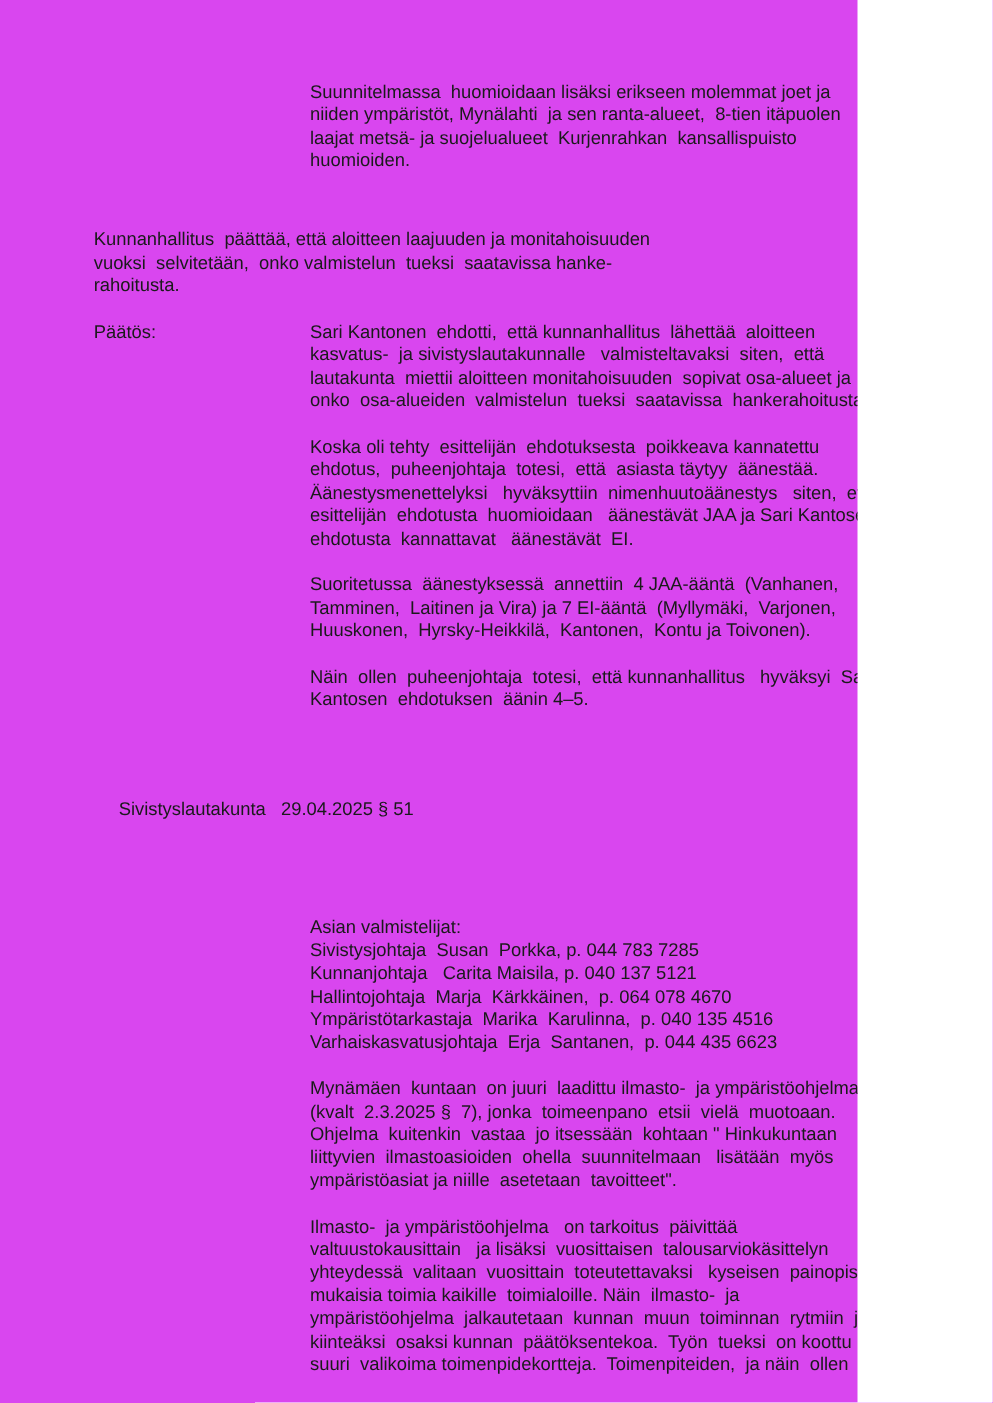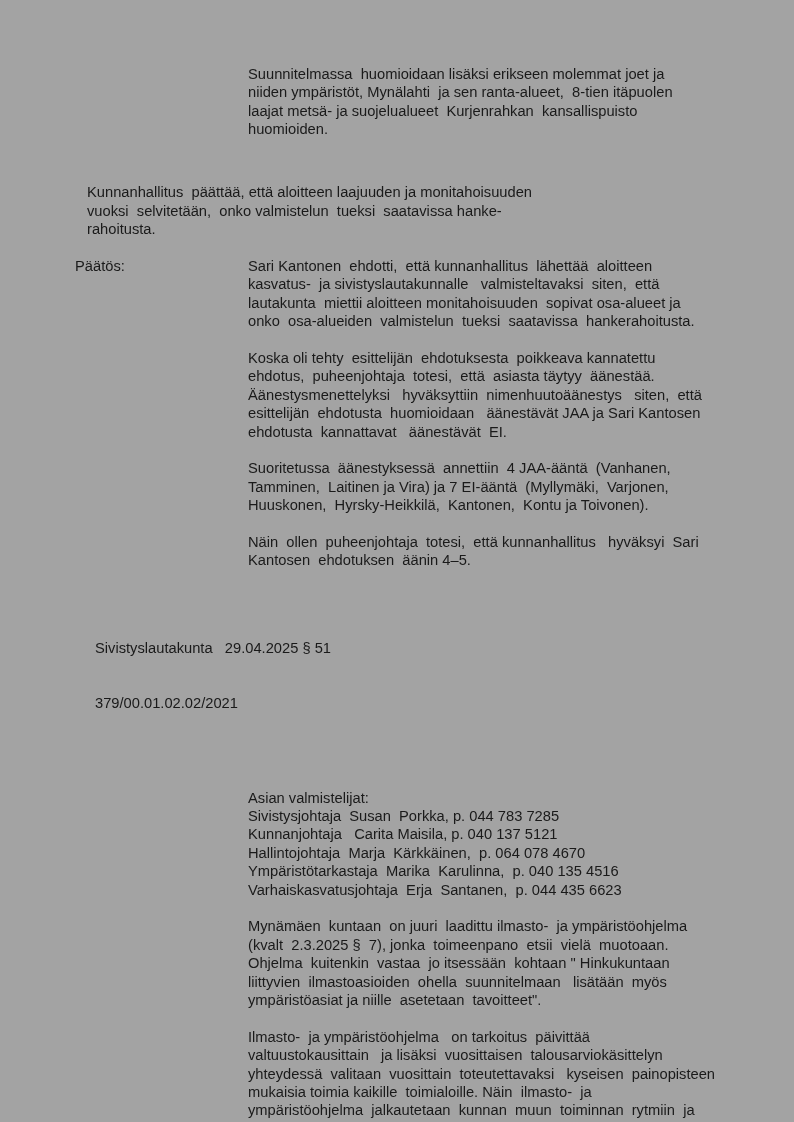--- a/index.html
+++ b/index.html
@@ -2,23 +2,23 @@
 <html lang="fi"><head>
 <meta charset="utf-8">
 <style>
   html, body {
     margin: 0;
     padding: 0;
     background: #ffffff;
   }
   .page {
     position: relative;
-    width: 794px;
+    width: 686px;
     height: 1122px;
-    background: #a3a3a3;
+    background: #d946ef;
     color: #1a1a1a;
     font-family: "Liberation Sans", "DejaVu Sans", sans-serif;
     font-size: 14.7px;
     line-height: 18.4px;
     box-sizing: border-box;
     padding: 65px 40px 40px 75px;
     overflow: hidden;
   }
   .row {
     display: flex;
@@ -35,21 +35,20 @@
   }
   .para {
     margin: 0 0 18.4px 0;
     white-space: pre-wrap;
   }
   .row-proposal {
     margin-top: 8px;
   }
   .row-proposal .content-col .para {
     padding-top: 18.4px; 
-    margin-left: 12px;
   }
   .section-heading {
     margin-top: 14px;
     margin-bottom: 39px;
     white-space: pre-wrap;
     margin-left: 20px;
   }
   .section-heading div {
     white-space: pre-wrap;
   }
@@ -92,21 +91,20 @@
       <div class="para">Suoritetussa  äänestyksessä  annettiin  4 JAA-ääntä  (Vanhanen,
 Tamminen,  Laitinen ja Vira) ja 7 EI-ääntä  (Myllymäki,  Varjonen,
 Huuskonen,  Hyrsky-Heikkilä,  Kantonen,  Kontu ja Toivonen).</div>
       <div class="para">Näin  ollen  puheenjohtaja  totesi,  että kunnanhallitus   hyväksyi  Sari
 Kantosen  ehdotuksen  äänin 4–5.</div>
     </div>
   </div>
 
   <div class="section-heading">
     <div>Sivistyslautakunta   29.04.2025 § 51</div>
-    <div>379/00.01.02.02/2021</div>
   </div>
 
   <div class="row">
     <div class="label-col"></div>
     <div class="content-col">
       <div class="para">Asian valmistelijat:
 Sivistysjohtaja  Susan  Porkka, p. 044 783 7285
 Kunnanjohtaja   Carita Maisila, p. 040 137 5121
 Hallintojohtaja  Marja  Kärkkäinen,  p. 064 078 4670
 Ympäristötarkastaja  Marika  Karulinna,  p. 040 135 4516

